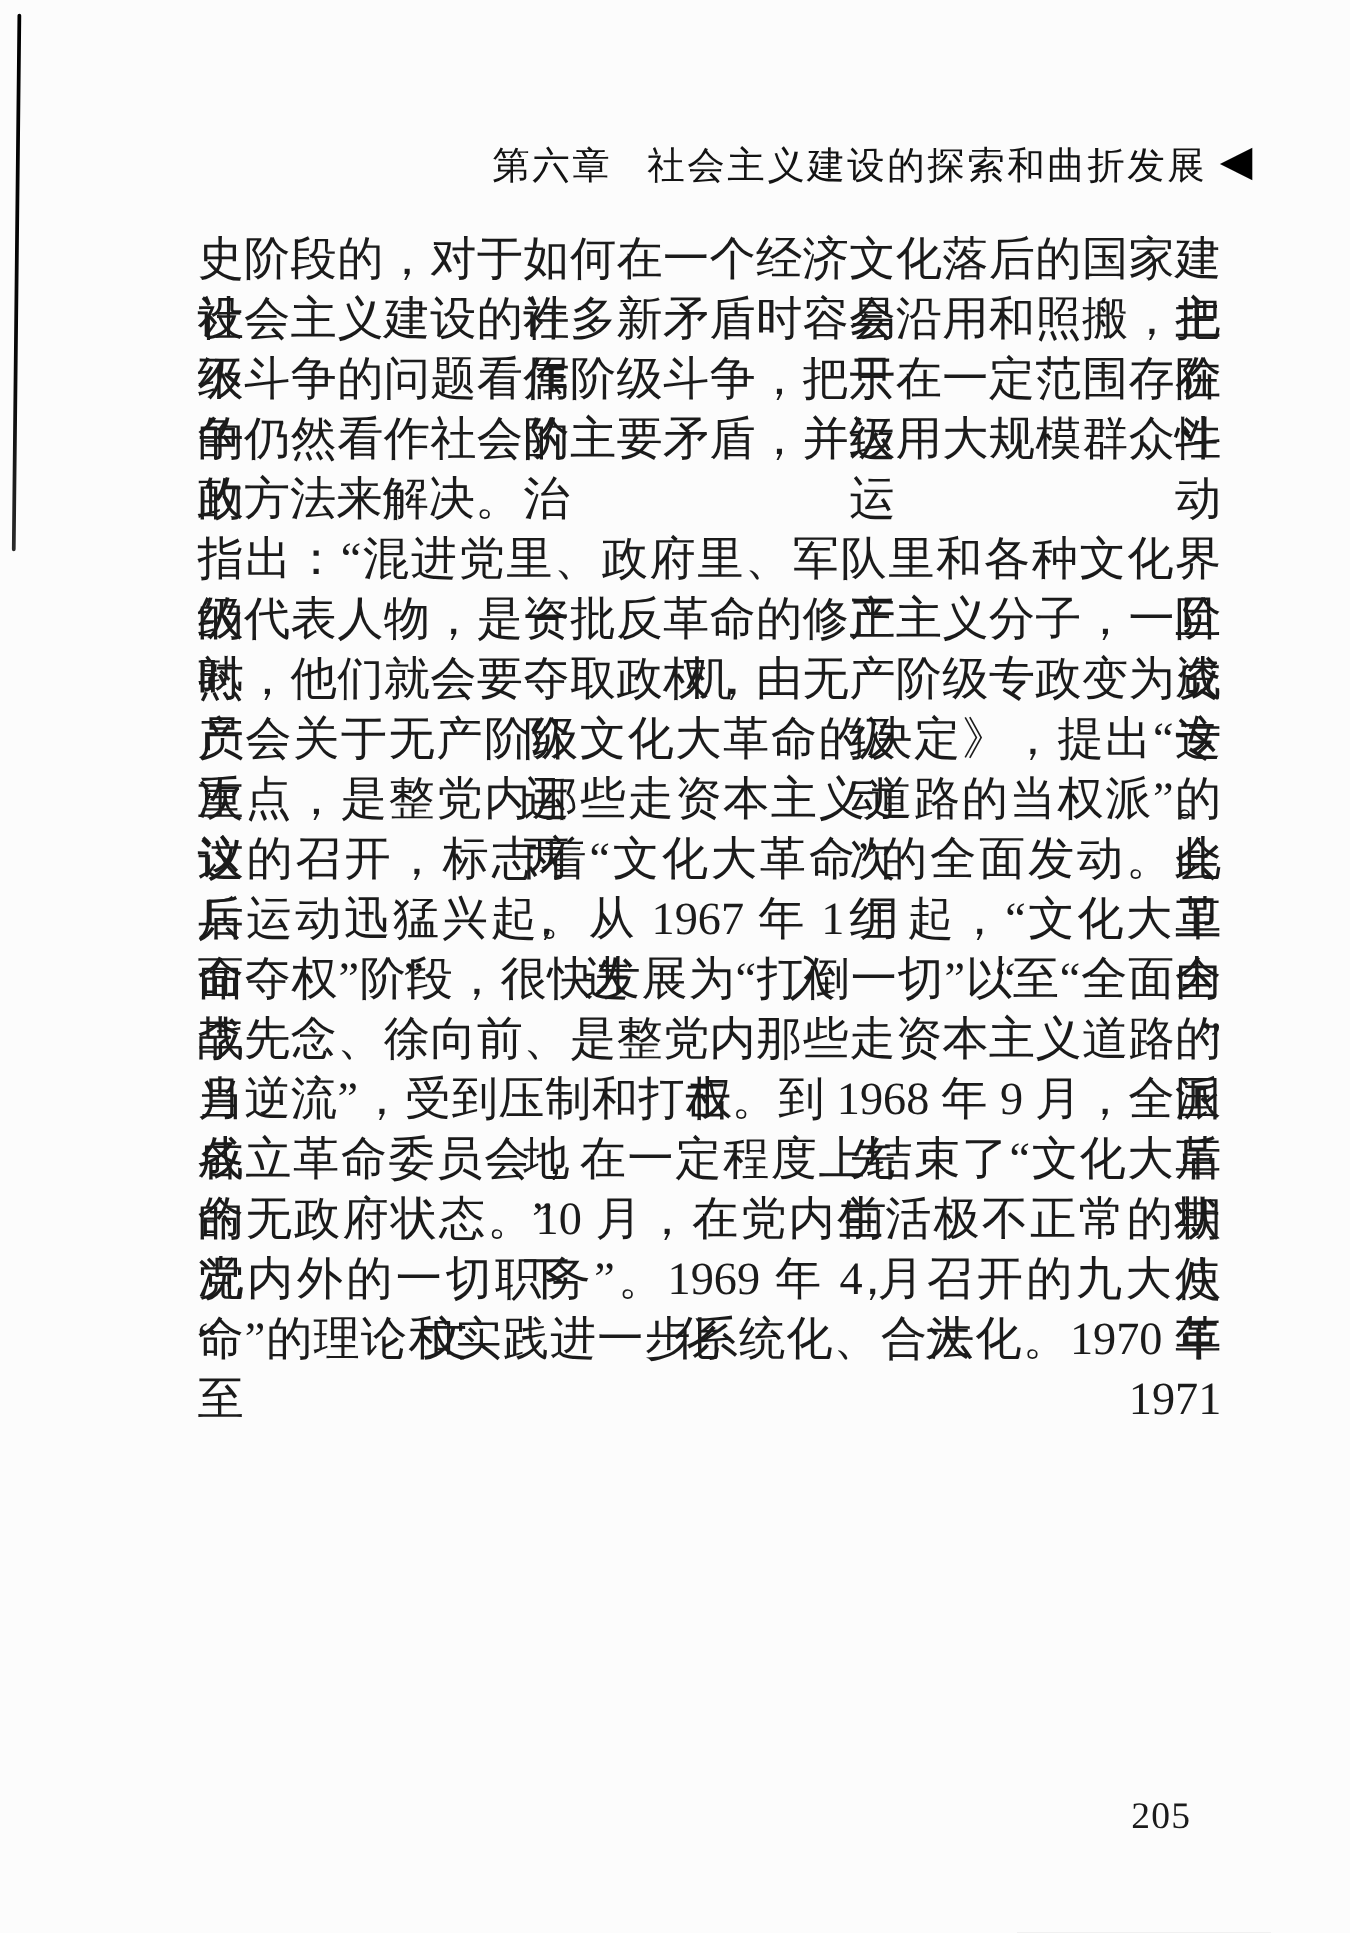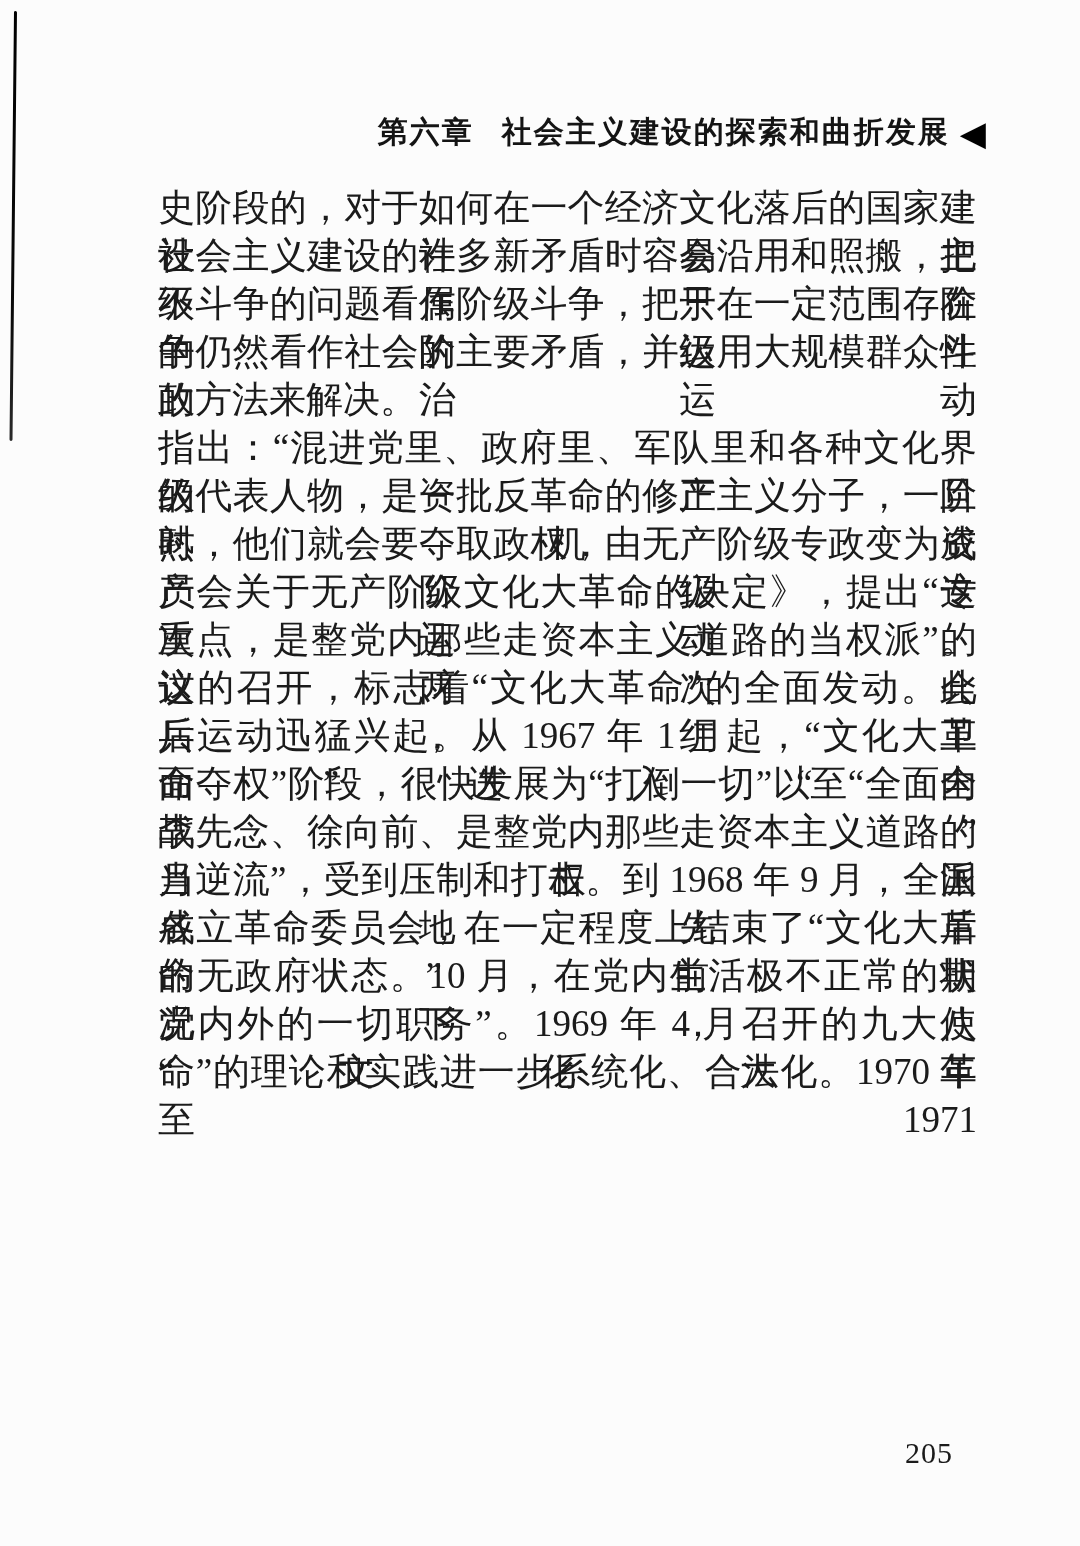--- a/index.html
+++ b/index.html
@@ -26,25 +26,25 @@
     height: 430px;
     background: linear-gradient(to bottom, #000 0%, #0a0a0a 70%, #2a2a2a 100%);
     transform: rotate(0.6deg);
     transform-origin: top center;
     border-radius: 2px;
   }
   
   .running-head {
     position: absolute;
     top: 112px;
-    right: 92px;
+    right: 76px;
     display: flex;
-    align-items: center;
+    align-items: flex-start;
     font-family: "Liberation Sans", "DejaVu Sans", sans-serif;
-    font-weight: 700;
+    font-weight: 400;
     font-size: 30px;
     letter-spacing: 2px;
     color: #141414;
     white-space: nowrap;
   }
   .running-head .chapter-no { margin-right: 28px; }
   .running-head .marker {
     font-size: 34px;
     margin-left: 10px;
     line-height: 1;

